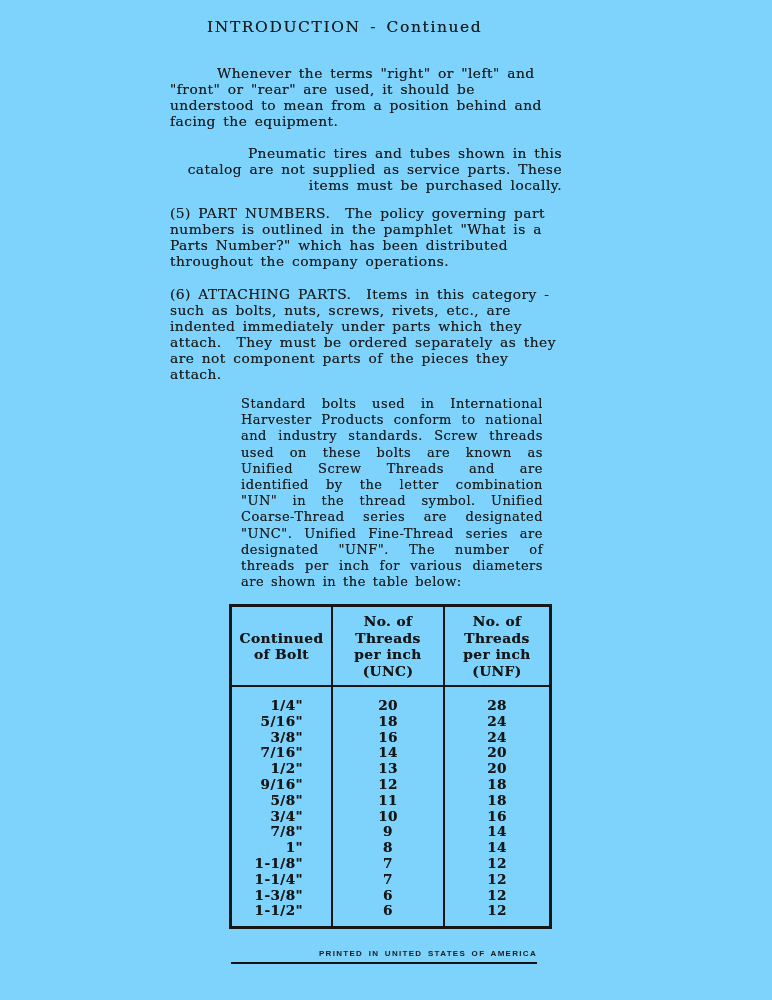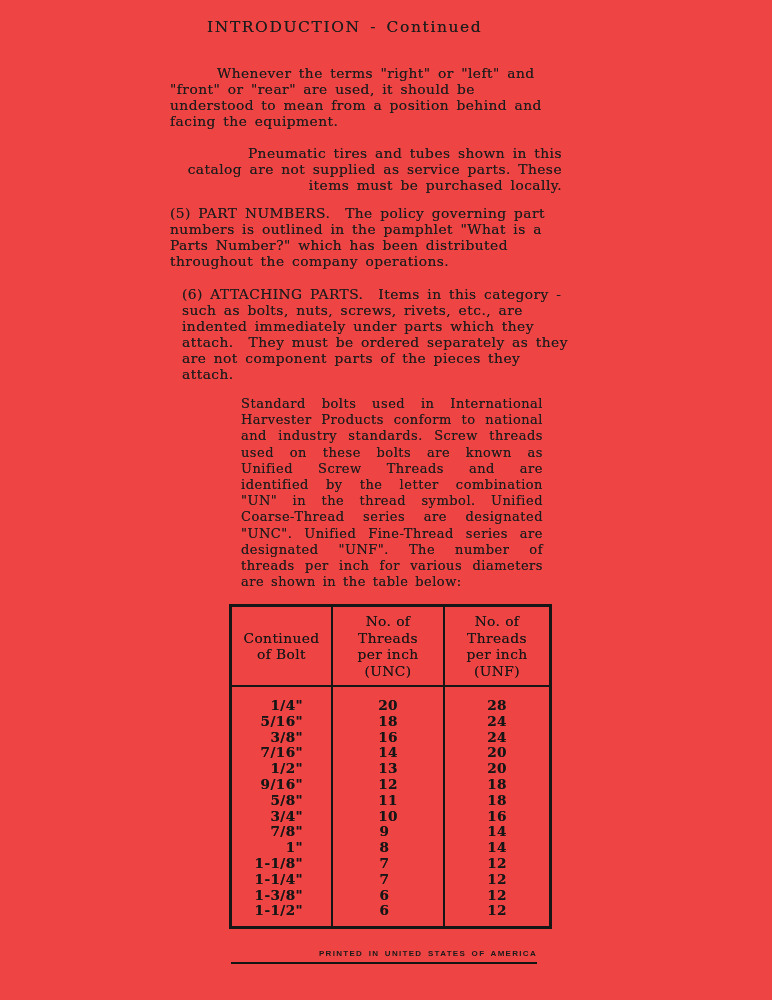--- a/index.html
+++ b/index.html
@@ -4,21 +4,21 @@
 <style>
   html, body {
     margin: 0;
     padding: 0;
     background: #ffffff;
   }
   .page {
     position: relative;
     width: 772px;
     height: 1000px;
-    background: #ef4444;
+    background: #7dd3fc;
     font-family: "DejaVu Serif", serif;
     color: #1c1c1c;
     overflow: hidden;
   }
   .title {
     position: absolute;
     left: 207px;
     top: 18px;
     font-size: 15.5px;
     letter-spacing: 1.6px;
@@ -33,21 +33,21 @@
     font-size: 13.8px;
     line-height: 15.9px;
     letter-spacing: 0.45px;
     word-spacing: 2.6px;
     text-shadow: 0 0 0.5px rgba(20,20,20,0.6);
   }
   .first-indent { text-indent: 47px; }
   .p1 { top: 66px; }
   .p2 { top: 146px; text-align: right; }
   .p3 { top: 206px; }
-  .p4 { top: 287px; margin-left: 12px; }
+  .p4 { top: 287px; }
   .block {
     position: absolute;
     left: 241px;
     top: 396px;
     width: 302px;
     margin: 0;
     font-size: 13px;
     line-height: 16.2px;
     letter-spacing: 0.5px;
     word-spacing: 2.2px;
@@ -71,21 +71,21 @@
   .thread-table th + th, .thread-table td + td {
     border-left: 2px solid #161616;
   }
   .thread-table thead th {
     height: 78px;
     vertical-align: middle;
     text-align: center;
     white-space: pre-line;
     font-size: 13.8px;
     line-height: 16.5px;
-    font-weight: normal;
+    font-weight: bold;
     letter-spacing: 0.4px;
     border-bottom: 2px solid #161616;
   }
   .col-d { width: 99px; }
   .col-n1 { width: 110px; }
   .col-n2 { width: 104px; }
   .thread-table tbody td {
     font-size: 13.6px;
     line-height: 15.8px;
     font-weight: bold;
@@ -94,21 +94,21 @@
   .thread-table tbody tr:first-child td { padding-top: 11px; }
   .thread-table tbody tr:last-child td { padding-bottom: 7px; }
   .thread-table tbody td.d {
     text-align: right;
     padding-right: 28px;
   }
   .thread-table tbody td.n { text-align: center; }
   .thread-table tbody td.n .num {
     display: inline-block;
     min-width: 17px;
-    text-align: left;
+    text-align: center;
   }
   .footer-rule {
     position: absolute;
     left: 231px;
     top: 962px;
     width: 306px;
     height: 2px;
     background: #141414;
   }
   .footer-text {

